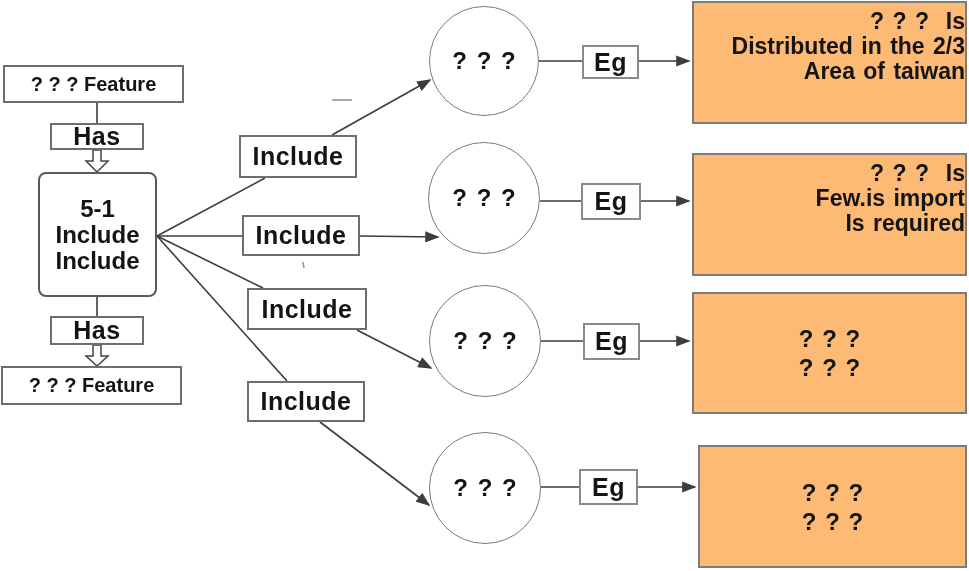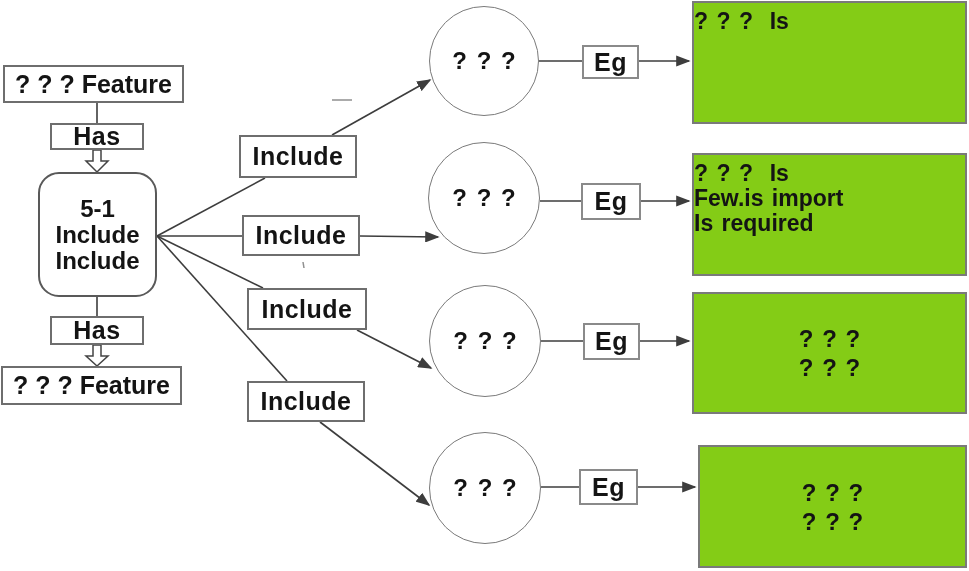--- a/index.html
+++ b/index.html
@@ -9,37 +9,37 @@
     color:#111;overflow:hidden;
   }
   #connector-layer{position:absolute;left:0;top:0;z-index:1;}
   .box{
     position:absolute;z-index:2;background:#ffffff;
     border:2px solid #6e6e6e;box-sizing:border-box;
     display:flex;align-items:center;justify-content:center;
     font-weight:bold;color:#141414;
   }
   .lbl-lg{font-size:25px;letter-spacing:0.5px;}
-  .feature{font-size:25px;}
+  .feature{font-size:20px;}
   .node{
-    border:2px solid #595959;border-radius:21px;
+    border:2px solid #595959;border-radius:8px;
     flex-direction:column;line-height:26px;font-size:24px;
     text-align:center;
   }
   .circle{
     position:absolute;z-index:2;background:#ffffff;
     border:1.5px solid #7a7a7a;border-radius:50%;box-sizing:border-box;
     display:flex;align-items:center;justify-content:center;
     font-weight:bold;font-size:24px;color:#141414;word-spacing:3px;
   }
   .egbox{border:2px solid #8a8a8a;}
   .rbox{
-    position:absolute;z-index:2;background:#84cc16;
+    position:absolute;z-index:2;background:#fdba74;
     border:2px solid #7a7a7a;box-sizing:border-box;
-    font-weight:bold;color:#141414;text-align:left;
+    font-weight:bold;color:#141414;text-align:right;
   }
   .rbox.toptext{padding-top:6px;font-size:23px;line-height:25px;}
   .rbox.midtext{display:flex;flex-direction:column;align-items:center;justify-content:center;font-size:24px;line-height:29px;}
   .rline{white-space:pre;word-spacing:2px;}
 </style>
 </head>
 <body>
 
 <div id="canvas">
 
@@ -142,20 +142,22 @@
   </div>
   <div class="box lbl-lg egbox" style="left:583px;top:323px;width:57px;height:37px;">
     <span>Eg</span>
   </div>
   <div class="box lbl-lg egbox" style="left:579px;top:469px;width:59px;height:36px;">
     <span>Eg</span>
   </div>
 
   <div class="rbox toptext" style="left:692px;top:1px;width:275px;height:123px;">
     <div class="rline">? ? ?  Is</div>
+    <div class="rline">Distributed in the 2/3</div>
+    <div class="rline">Area of taiwan</div>
   </div>
 
   <div class="rbox toptext" style="left:692px;top:153px;width:275px;height:123px;">
     <div class="rline">? ? ?  Is</div>
     <div class="rline">Few.is import</div>
     <div class="rline">Is required</div>
   </div>
 
   <div class="rbox midtext" style="left:692px;top:292px;width:275px;height:122px;">
     <div class="rline">? ? ?</div>

